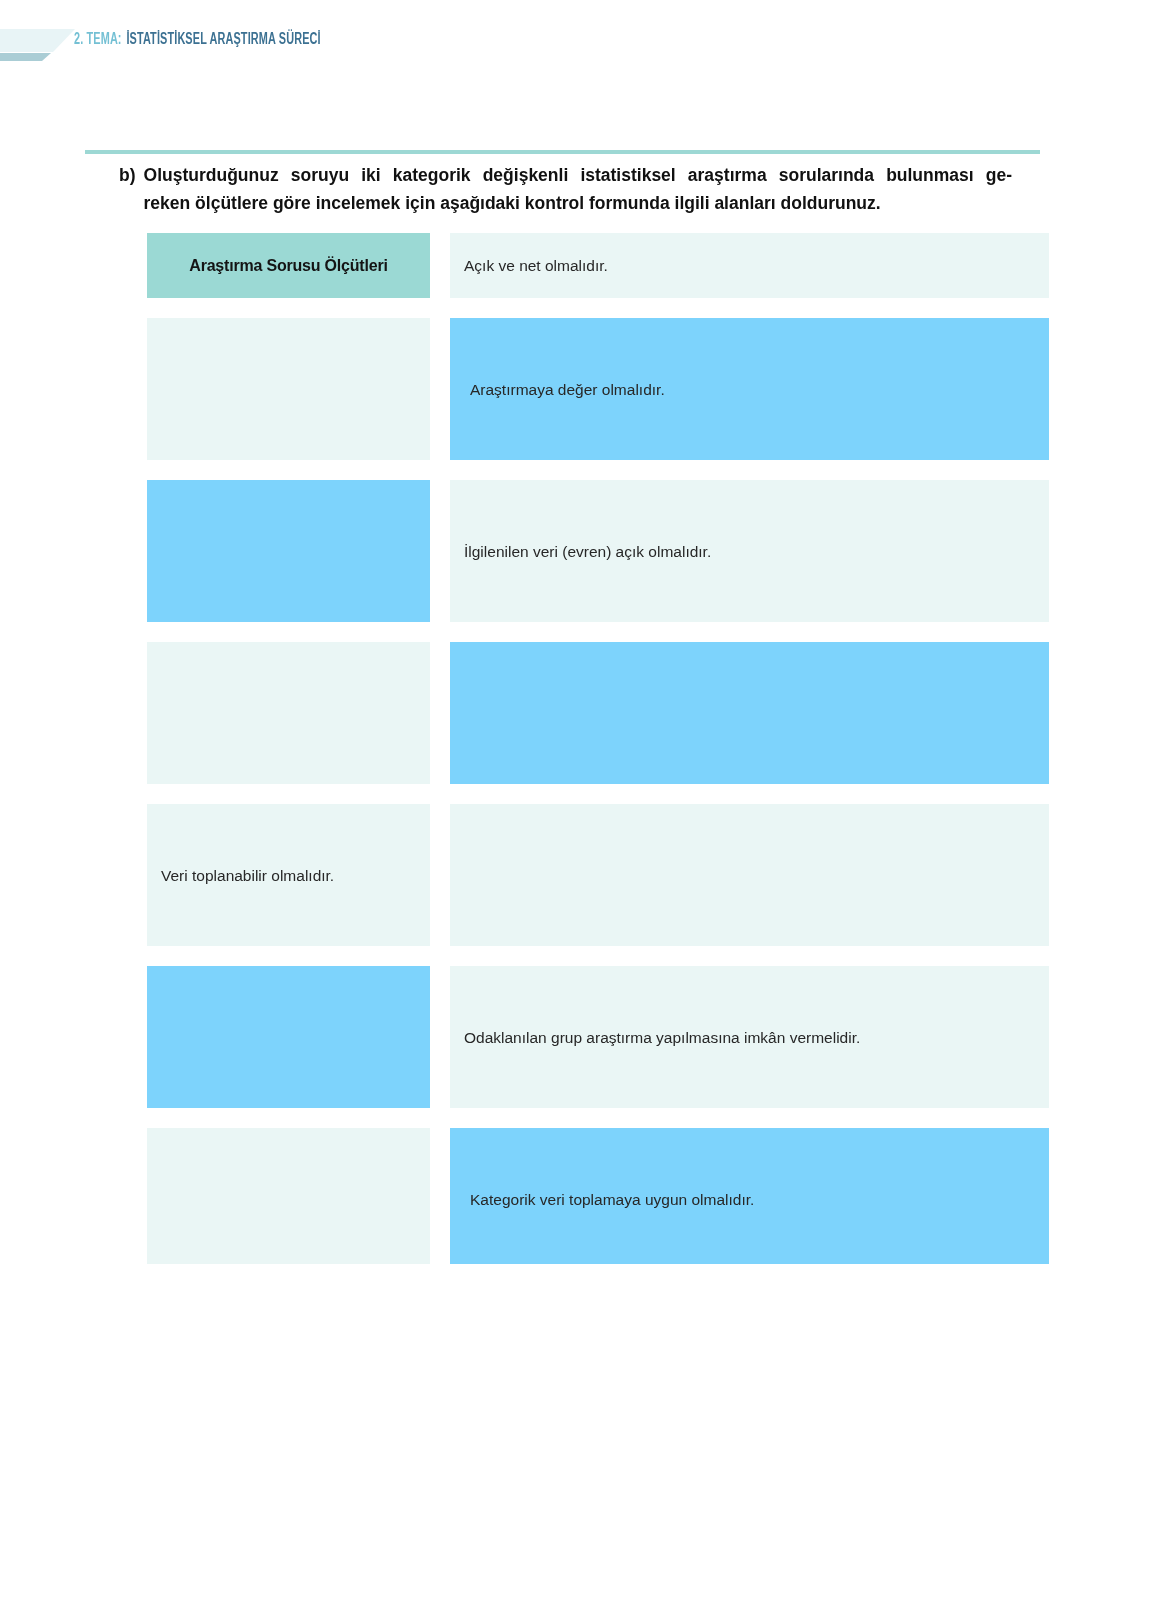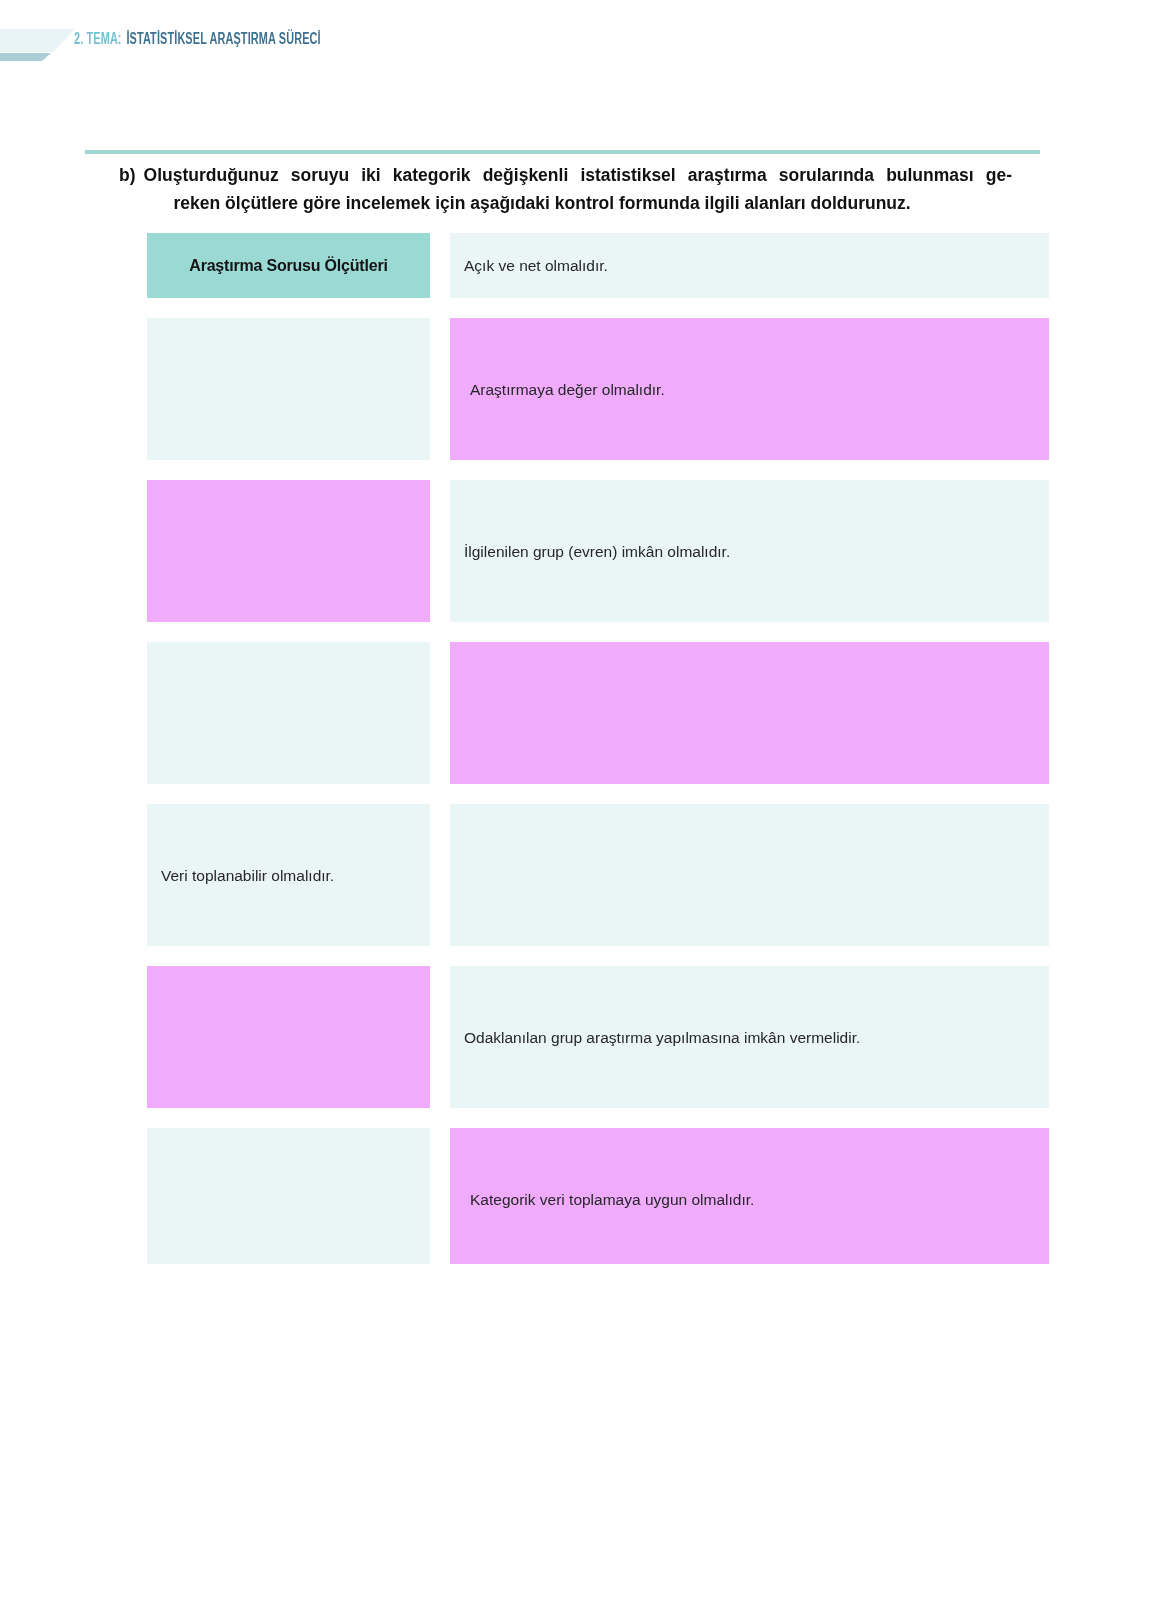--- a/index.html
+++ b/index.html
@@ -20,36 +20,36 @@
   .rule{position:absolute;left:85px;width:955px;height:4px;background:#9dd8d4;}
   .rule-top{top:150px;}
   .rule-bottom{top:1501px;}
 
   
   .intro{position:absolute;left:119px;top:161px;width:893px;display:flex;
          font-weight:bold;font-size:17.5px;line-height:28px;color:#111;}
   .intro-label{flex:0 0 auto;margin-right:8px;}
   .intro-body{flex:1 1 auto;}
   .intro-line1{display:block;text-align:justify;text-align-last:justify;}
-  .intro-line2{display:block;margin-left:30px;}
+  .intro-line2{display:block;}
 
   
   .check-table{position:absolute;left:147px;top:233px;width:887px;
                display:grid;grid-template-columns:283px 599px;
                grid-template-rows:65px;grid-auto-rows:142px;
                column-gap:5px;row-gap:5px;gap:20px;}
   .cell{box-sizing:border-box;text-align:center;}
   .th{background:#9bd9d4;display:flex;align-items:center;justify-content:center;
       text-align:center;font-weight:bold;font-size:16px;letter-spacing:-.2px;
       color:#141414;padding:0 8px;white-space:nowrap;}
   .criterion{display:flex;align-items:center;padding:0 14px;
              font-size:15.5px;line-height:25px;color:#272727;}
   .answer{}
   .light{background:#eaf6f5;}
-  .dark{background:#f0abfc;padding-left:20px;}
+  .dark{background:#7dd3fc;padding-left:20px;}
 
   
   .deco-bottom{position:absolute;left:0;top:1540px;width:500px;height:84px;}
   .page-badge{position:absolute;left:89px;top:1526px;width:56px;height:56px;
               border-radius:50%;background:#ffffff;border:3px solid #9bcdd3;
               display:flex;align-items:center;justify-content:center;
               font-weight:bold;font-size:12px;color:#111;z-index:3;box-sizing:border-box;}
 </style>
 </head>
 <body>
@@ -80,21 +80,21 @@
 
   <div class="cell criterion light">
         <span>Açık ve net olmalıdır.</span>
       </div>
       <div class="cell answer light"></div>
       <div class="cell criterion dark">
         <span>Araştırmaya değer olmalıdır.</span>
       </div>
       <div class="cell answer dark"></div>
       <div class="cell criterion light">
-        <span>İlgilenilen grup (evren) imkân olmalıdır.</span>
+        <span>İlgilenilen veri (evren) açık olmalıdır.</span>
       </div>
       <div class="cell answer light"></div>
       <div class="cell answer dark"></div>
       <div class="cell criterion light">
         <span>Veri toplanabilir olmalıdır.</span>
       </div>
       <div class="cell answer light"></div>
       <div class="cell answer dark"></div>
       <div class="cell criterion light">
         <span>Odaklanılan grup araştırma yapılmasına imkân vermelidir.</span>

